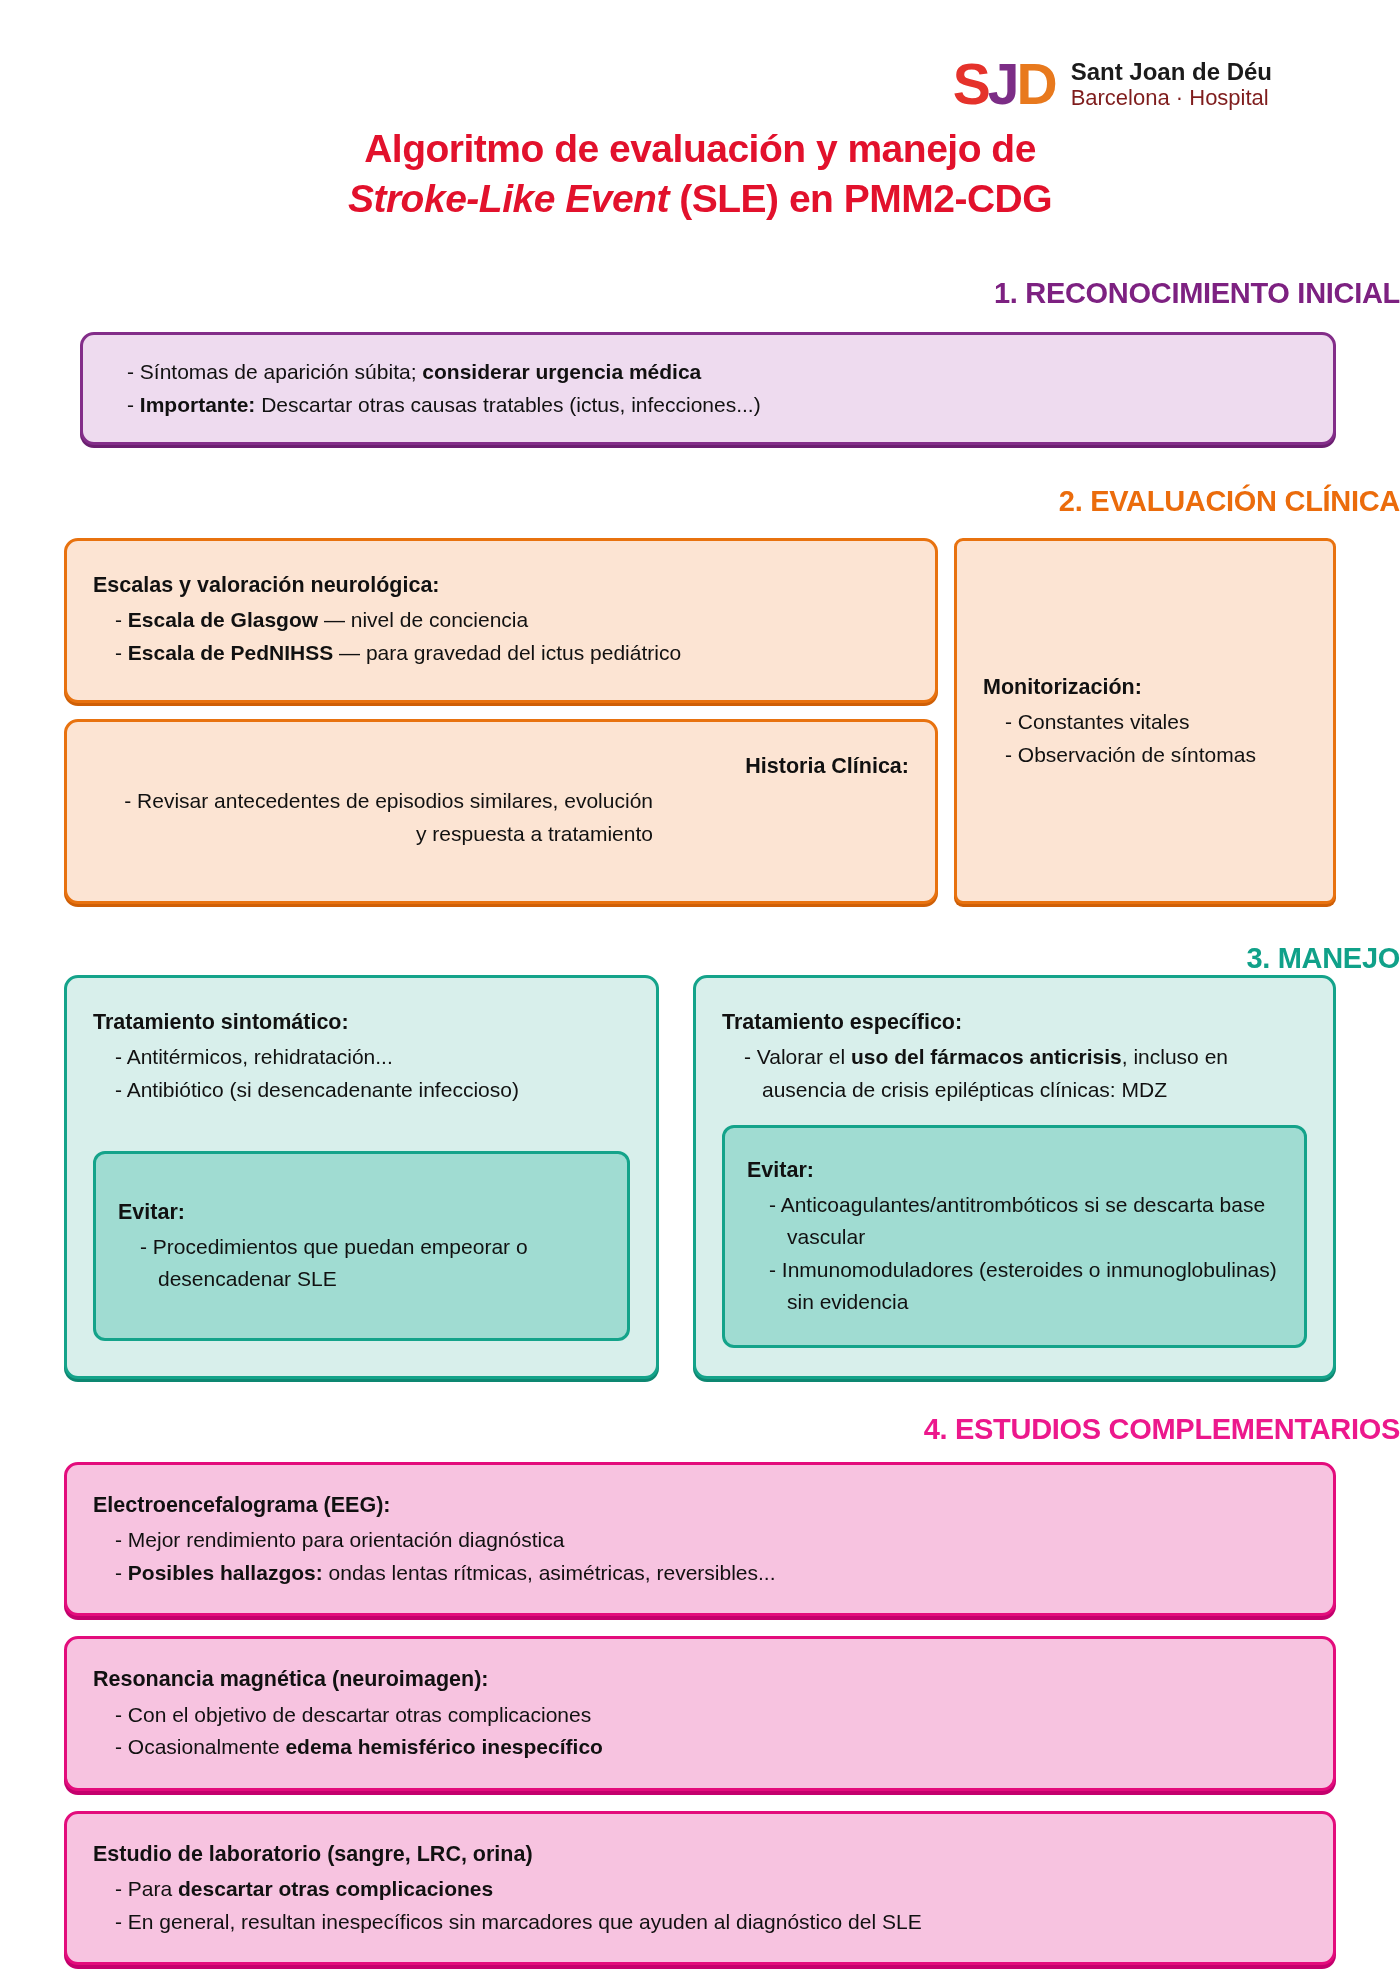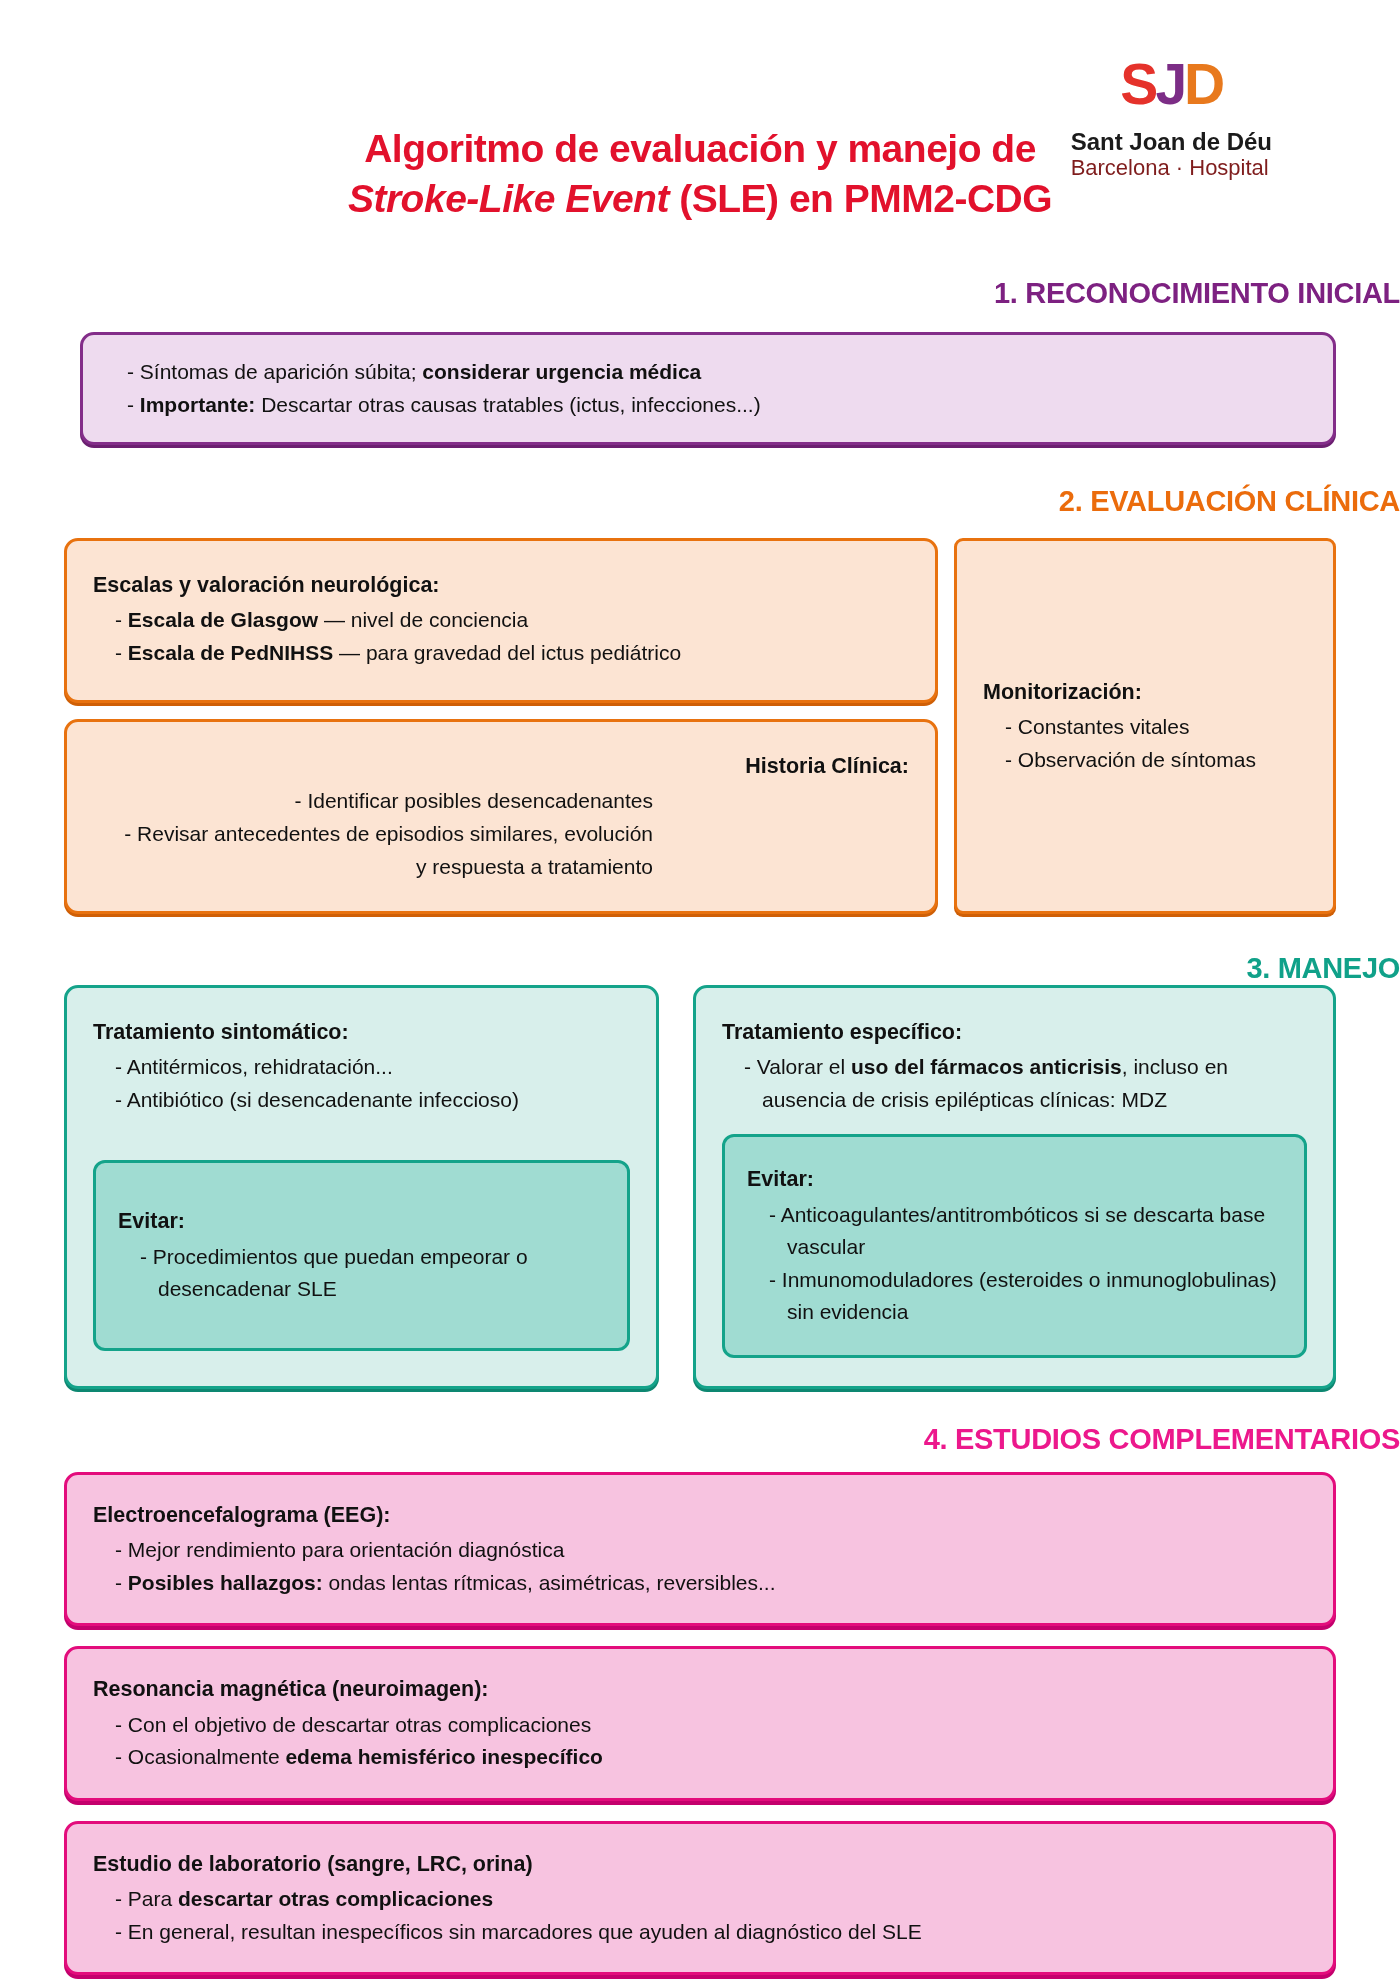--- a/index.html
+++ b/index.html
@@ -4,21 +4,21 @@
 <style>
   html,body{margin:0;padding:0;}
   body{
     width:1400px;height:1979px;overflow:hidden;background:#ffffff;
     font-family:"Liberation Sans",sans-serif;color:#111;
     -webkit-font-smoothing:antialiased;
   }
   .page{position:relative;width:1400px;height:1979px;}
 
   
-  .logo{position:absolute;top:56px;right:128px;display:flex;align-items:center;gap:16px;flex-direction:column;}
+  .logo{position:absolute;top:56px;right:128px;display:flex;align-items:center;gap:16px;}
   .logo-acronym .rich-line{font-size:57px;font-weight:700;letter-spacing:-3px;line-height:1;}
   .logo-text{line-height:1.12;}
   .logo-name{font-weight:700;font-size:24px;color:#1b1b1b;}
   .logo-sub{font-weight:400;font-size:22px;color:#7f1d1d;}
 
   
   .doc-title{padding-top:124px;text-align:center;font-weight:700;font-size:39px;line-height:1.27;
     color:var(--red,#e2112c);letter-spacing:-0.5px;}
   .doc-title .i{font-style:italic;}
 
@@ -108,21 +108,20 @@
         <div class="box box-orange box-escalas">
           <div class="box-title">Escalas y valoración neurológica:</div>
           <div class="box-body">
               <div class="rich-line"><span>- </span><span class="b">Escala de Glasgow</span><span> — nivel de conciencia</span></div>
               <div class="rich-line"><span>- </span><span class="b">Escala de PedNIHSS</span><span> — para gravedad del ictus pediátrico</span></div>
             </div>
         </div>
         <div class="box box-orange box-historia">
           <div class="box-title">Historia Clínica:</div>
           <div class="box-body">
-              <div class="rich-line"><span>- Identificar posibles desencadenantes</span></div>
               <div class="rich-line"><span>- Revisar antecedentes de episodios similares, evolución y respuesta a tratamiento</span></div>
             </div>
         </div>
       </div>
       <div class="box box-orange box-monitorizacion">
         <div class="box-title">Monitorización:</div>
         <div class="box-body">
             <div class="rich-line"><span>- Constantes vitales</span></div>
             <div class="rich-line"><span>- Observación de síntomas</span></div>
           </div>

